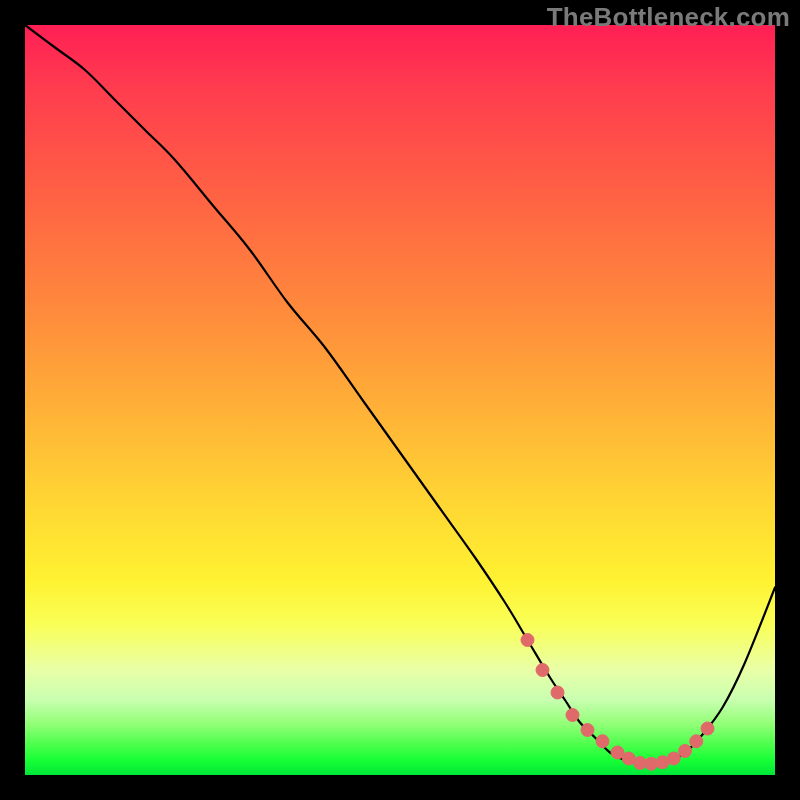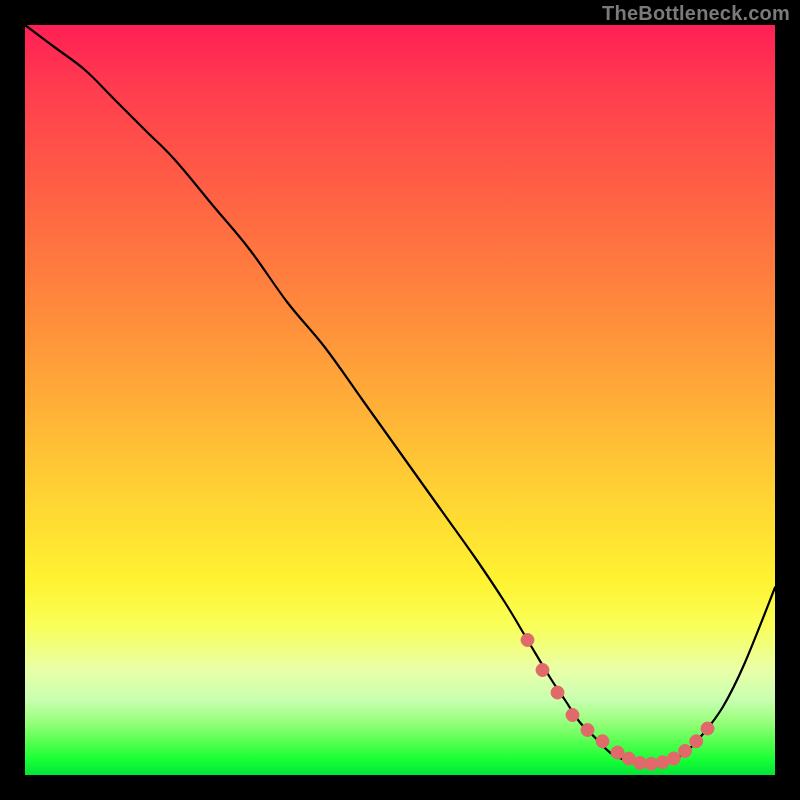--- a/index.html
+++ b/index.html
@@ -15,21 +15,21 @@
     position: relative;
     width: 800px;
     height: 800px;
     background: #000;
   }
   .watermark {
     position: absolute;
     top: 2px;
     right: 10px;
     color: #7a7a7a;
-    font-size: 20px;
+    font-size: 26px;
     font-weight: 600;
     letter-spacing: 0.2px;
     z-index: 5;
   }
   .plot {
     position: absolute;
     left: 25px;
     top: 25px;
     width: 750px;
     height: 750px;

